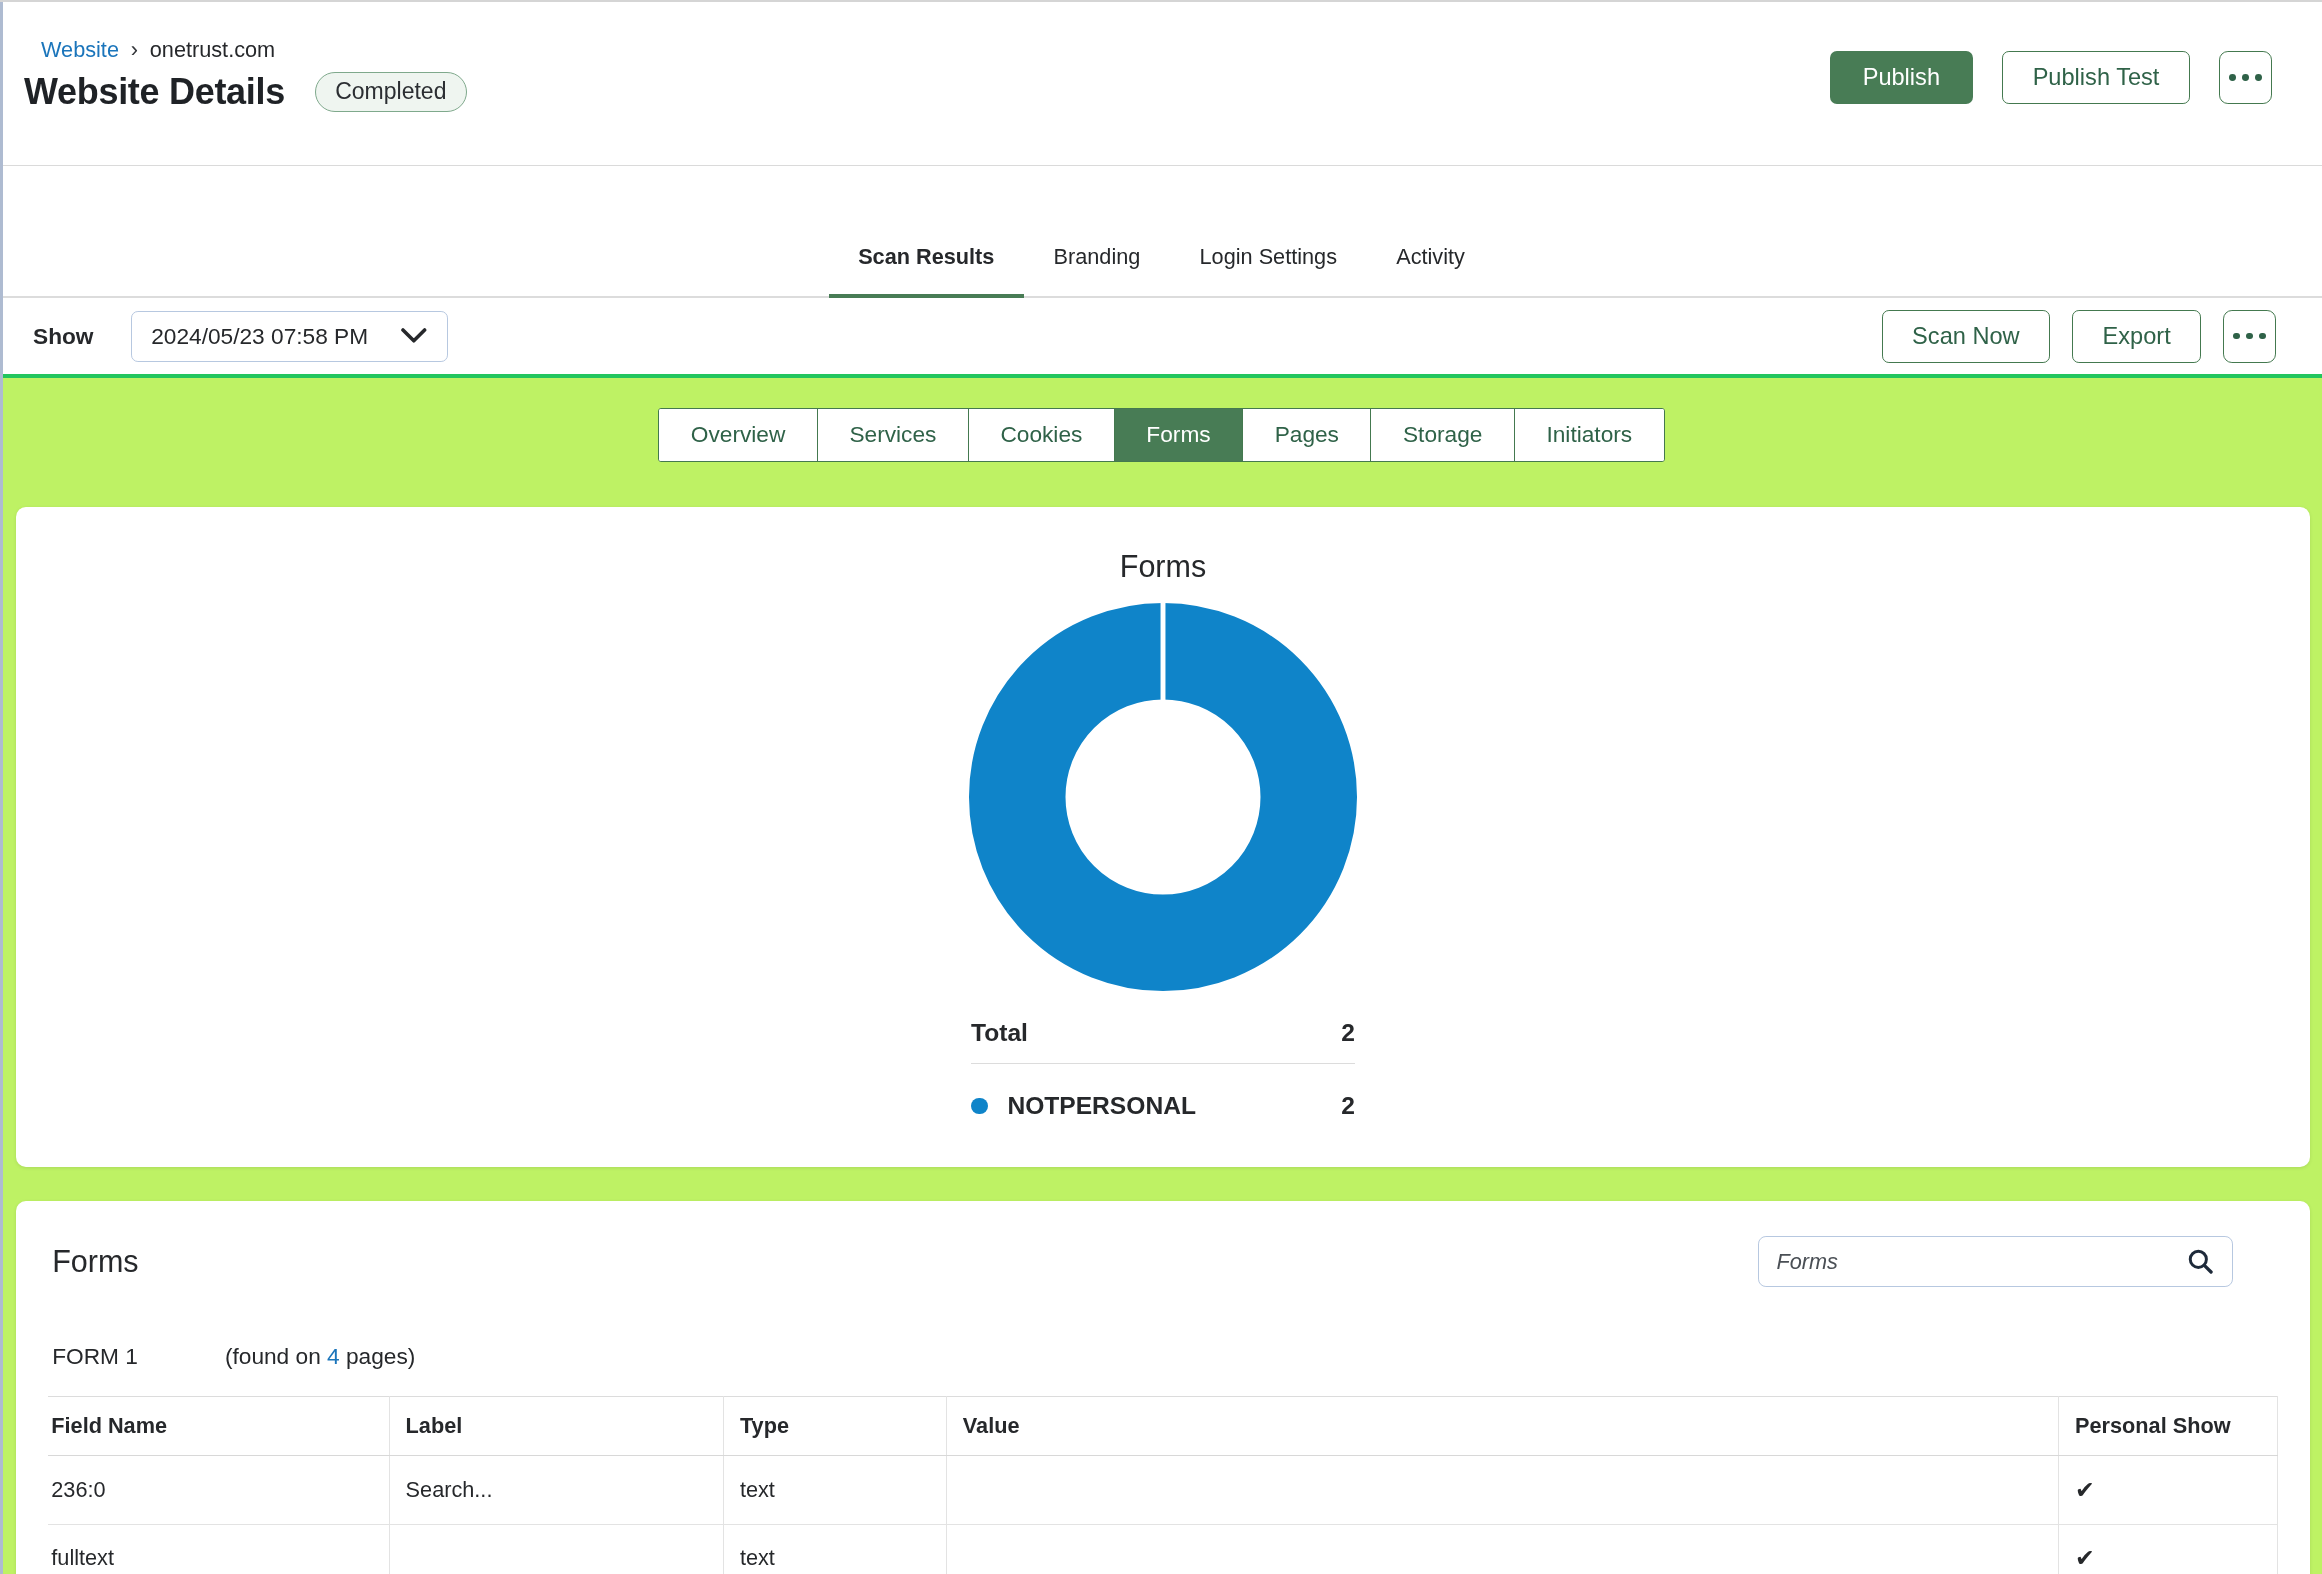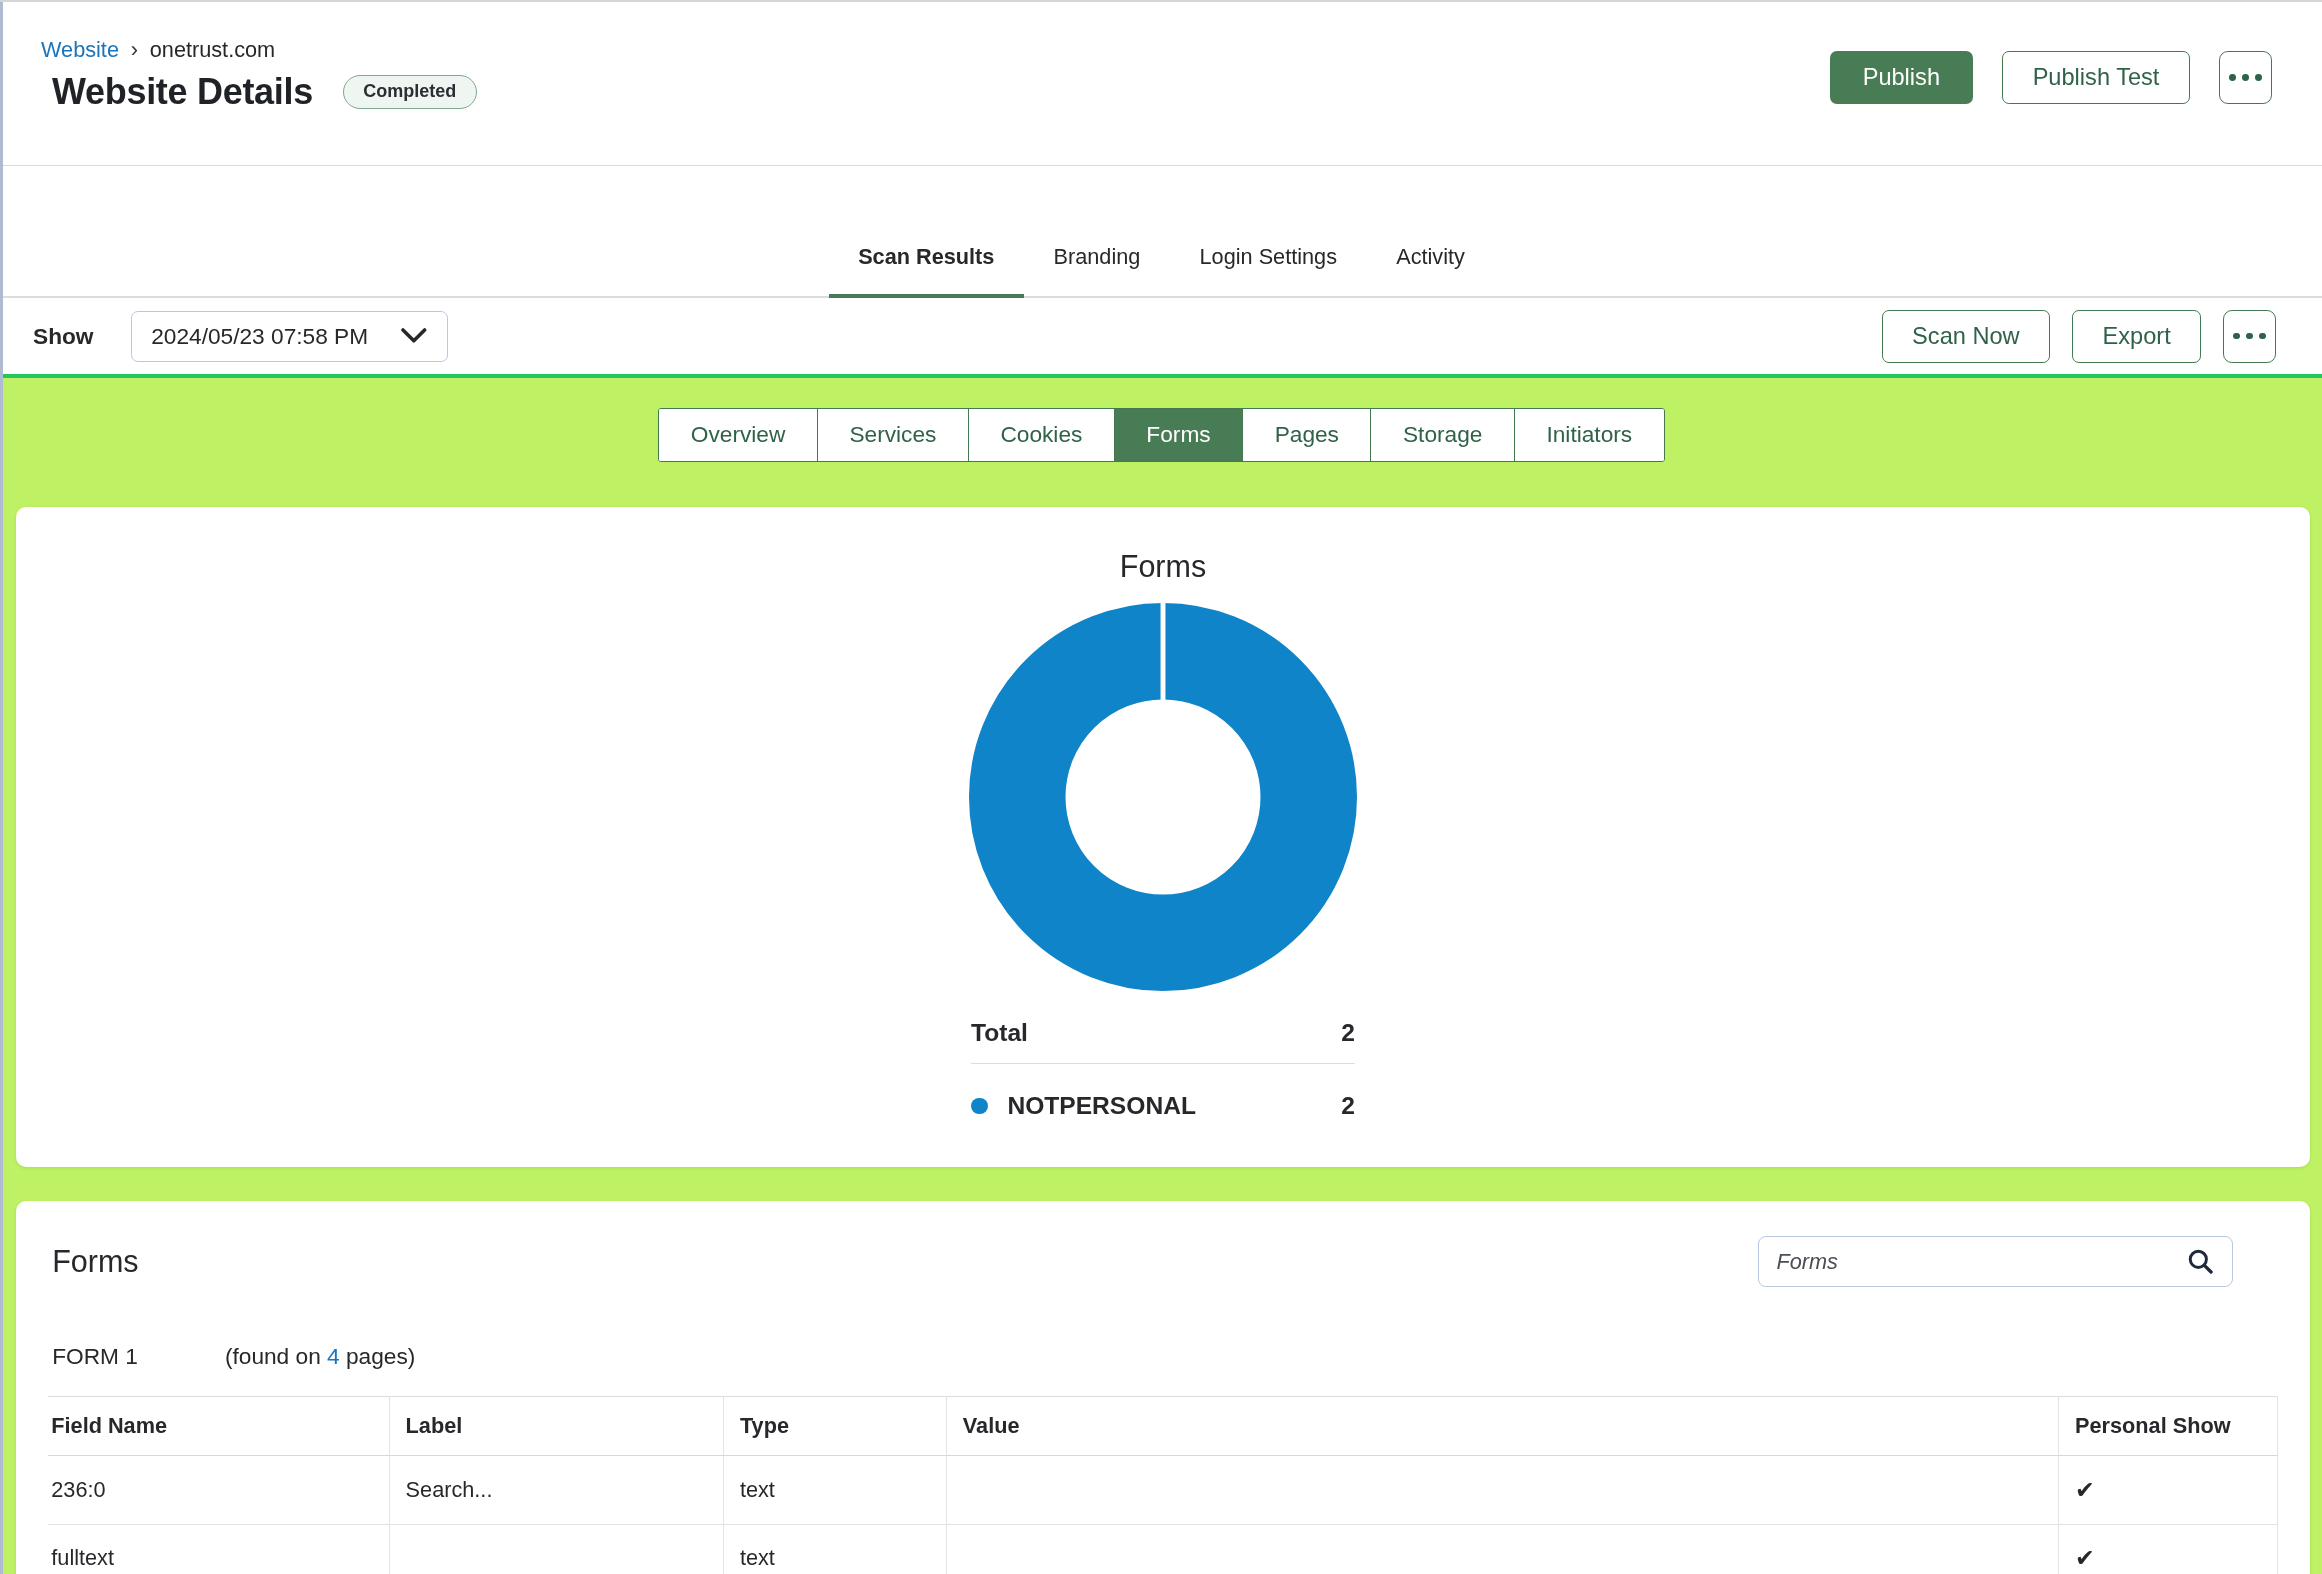--- a/index.html
+++ b/index.html
@@ -14,26 +14,26 @@
   .left-strip {
     position: absolute; left: 0; top: 0; width: 3px; height: 100%;
     background: #AEBBD1; z-index: 10;
   }
 
   
   .page-header { position: relative; height: 164px; border-bottom: 1px solid #DADADA; background: #fff; }
   .breadcrumb { position: absolute; left: 41px; top: 35px; font-size: 21.7px; display: flex; align-items: center; }
   .breadcrumb a { color: var(--link-blue, #1B75BB); text-decoration: none; cursor: pointer; }
   .crumb-sep { margin: 0 11.8px; font-size: 21.7px; color: #33363A; font-weight: 400; }
-  .title-row { position: absolute; left: 52px; top: 69px; display: flex; align-items: center; gap: 29.6px; }
+  .title-row { position: absolute; left: 24px; top: 69px; display: flex; align-items: center; gap: 29.6px; }
   .page-title { font-size: 36px; font-weight: 700; letter-spacing: -0.3px; color: #1F2226; }
   .status-badge {
-    font-size: 18px; color: #2B2E32; padding: 4.9px 19.7px 5.9px;
+    font-size: 23px; color: #2B2E32; padding: 4.9px 19.7px 5.9px;
     border: 1.5px solid var(--badge-border, #7FA98C);
-    background: var(--badge-bg, #EFF5F0); border-radius: 21.7px; font-weight: bold;
+    background: var(--badge-bg, #EFF5F0); border-radius: 21.7px;
   }
   .header-actions { position: absolute; right: 51px; top: 49px; display: flex; align-items: center; gap: 29px; }
 
   .btn { font-family: inherit; font-size: 23.6px; height: 53px; border-radius: 6.9px;
          display: inline-flex; align-items: center; justify-content: center; cursor: pointer; }
   .btn-solid { background: var(--accent-green, #487C55); color: #fff; border: none; padding: 0 33px; }
   .btn-outline { background: #fff; border: 1.5px solid var(--green-border, #44794F);
                  color: var(--green-text, #2F6248); padding: 0 29.6px; }
   .btn-icon { width: 53px; padding: 0; background: #fff; border: 1.5px solid var(--green-border, #44794F);
               border-radius: 8.9px; display: inline-flex; align-items: center; justify-content: center; gap: 5.9px; cursor: pointer; }

